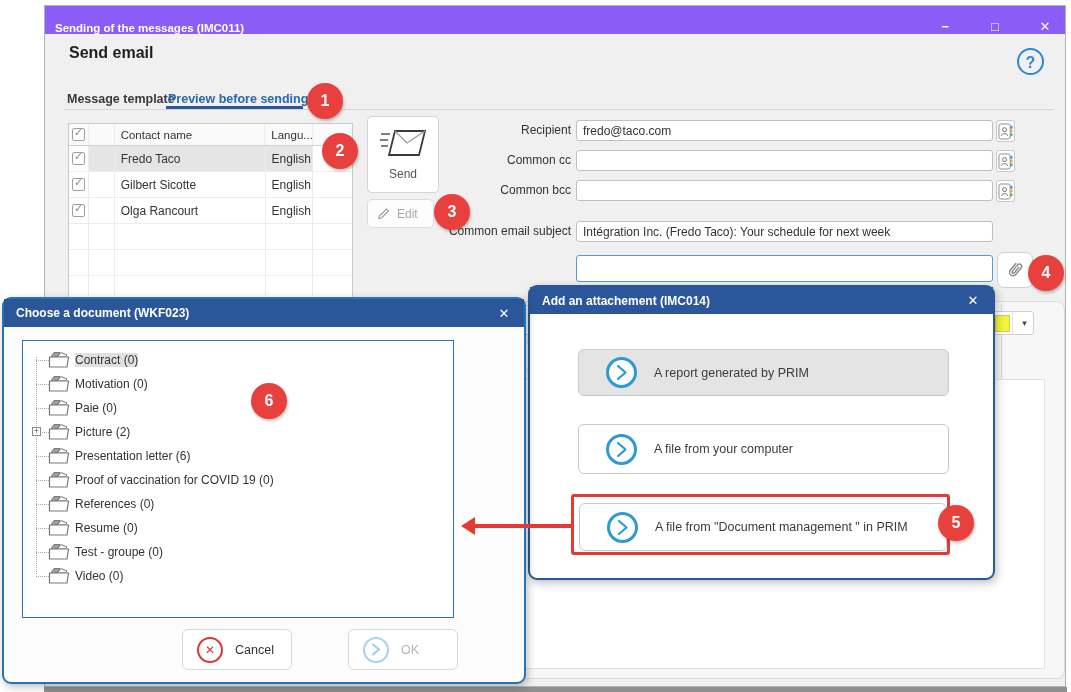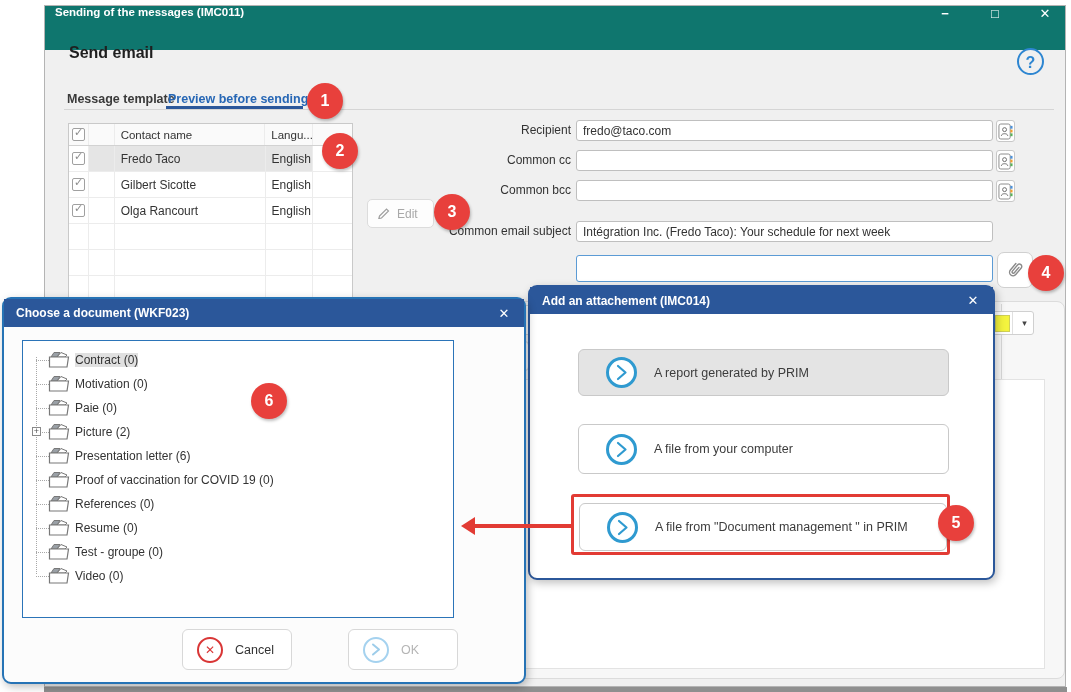--- a/index.html
+++ b/index.html
@@ -8,22 +8,22 @@
     background:#ffffff;
     font-family:"Liberation Sans","DejaVu Sans",sans-serif;
     color:#333;
   }
   .abs{position:absolute;}
 
   
   .win{left:44px;top:5px;width:1022px;height:682px;background:#f0f0f0;
        border:1px solid #b4b4b4;box-sizing:border-box;z-index:1;}
   .win-bottom{left:44px;top:687px;width:1023px;height:5px;background:#8f8f8f;z-index:1;}
-  .titlebar{left:0;top:0;right:0;height:44px;background:#0f766e;color:#fff;
-            display:flex;align-items:flex-start;padding:0 8px 0 10px;box-sizing:border-box;
+  .titlebar{left:0;top:0;right:0;height:28px;background:#8b5cf6;color:#fff;
+            display:flex;align-items:flex-end;padding:0 8px 0 10px;box-sizing:border-box;
             font-size:11.5px;font-weight:600;}
   .win-controls{margin-left:auto;display:flex;gap:26px;font-size:13px;}
   .win-controls span{width:24px;text-align:center;cursor:default;}
   .help{left:972px;top:42px;width:27px;height:27px;border:2px solid #2e86d1;border-radius:50%;
         color:#2e86d1;font-size:16px;font-weight:bold;text-align:center;line-height:25px;box-sizing:border-box;background:#fff0;}
   .heading{left:24px;top:38px;font-size:16px;font-weight:bold;color:#1f1f1f;}
 
   
   .tab{top:86px;font-size:12.5px;font-weight:600;}
   .tab.t1{left:22px;color:#3a3a3a;}
@@ -192,20 +192,30 @@
     </div>
     <div class="trow">
       <div class="tc c-cb"></div>
         <div class="tc c-sp"></div>
         <div class="tc c-name"></div>
         <div class="tc c-lang"></div>
         <div class="tc c-x"></div>
     </div>
   </div>
 
+  <div class="abs send-btn">
+    <span>
+      <svg width="50" height="36" viewBox="0 0 50 36">
+        <path d="M3 9 h9 M2 15 h8 M3 21 h7" stroke="#555" stroke-width="1.6" fill="none"></path>
+        <path d="M17 6 L47 6 L41 30 L11 30 Z" fill="#fff" stroke="#3b3b3b" stroke-width="1.8"></path>
+        <path d="M17 6 L29 18 L47 6" fill="none" stroke="#9a9a9a" stroke-width="1.3"></path>
+      </svg>
+    </span>
+    <div class="lbl">Send</div>
+  </div>
   <div class="abs edit-btn">
     <span>
       <svg width="14" height="14" viewBox="0 0 14 14">
         <path d="M2.5 11 L9.5 4 L11.5 6 L4.5 13 L1.8 13.6 Z" fill="none" stroke="#a0a0a0" stroke-width="1.2"></path>
       </svg>
     </span>
     <span class="lbl">Edit</span>
   </div>
 
   <div class="abs flabel" style="left:356px;top:117px;">Recipient</div>

